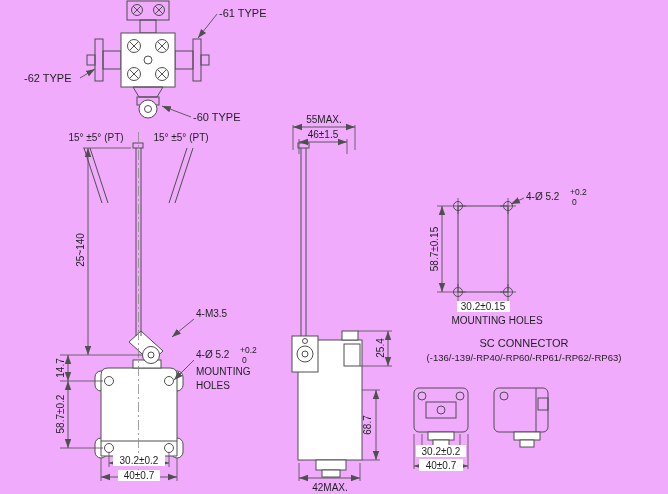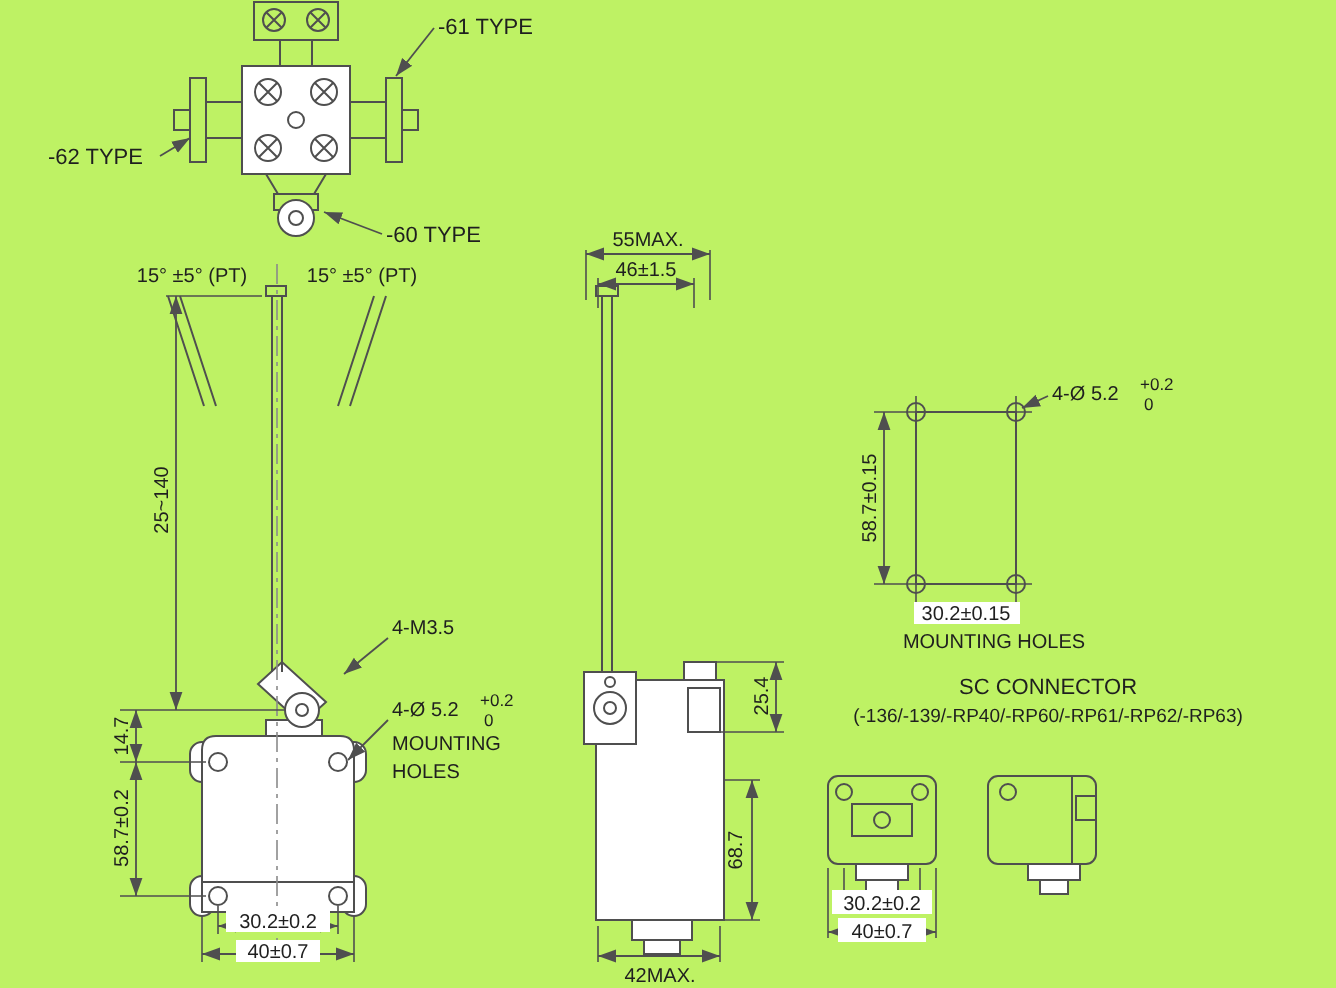--- a/index.html
+++ b/index.html
@@ -1,17 +1,17 @@
 <!DOCTYPE html>
 <html><head>
 <meta charset="utf-8">
 <title>Technical Drawing</title>
 <style>
   html,body{margin:0;padding:0;background:#ffffff;}
-  .sheet{position:relative;width:668px;height:494px;background:#bef264;overflow:hidden;}
+  .sheet{position:relative;width:668px;height:494px;background:#f0abfc;overflow:hidden;}
   svg{display:block;}
   svg text{font-family:"Liberation Sans","DejaVu Sans",sans-serif;fill:#1f1f1f;}
   .ln{stroke:#4f4f4f;stroke-width:1;fill:none;}
   .lnf{stroke:#4f4f4f;stroke-width:1;fill:#ffffff;}
   .dim{stroke:#4f4f4f;stroke-width:0.9;fill:none;}
   .ext{stroke:#4f4f4f;stroke-width:0.8;fill:none;}
   .cl{stroke:#8a8a8a;stroke-width:0.8;fill:none;stroke-dasharray:10 3 2 3;}
   .tbox{fill:#ffffff;stroke:none;}
   .t11{font-size:11px;}
   .t10{font-size:10px;}

